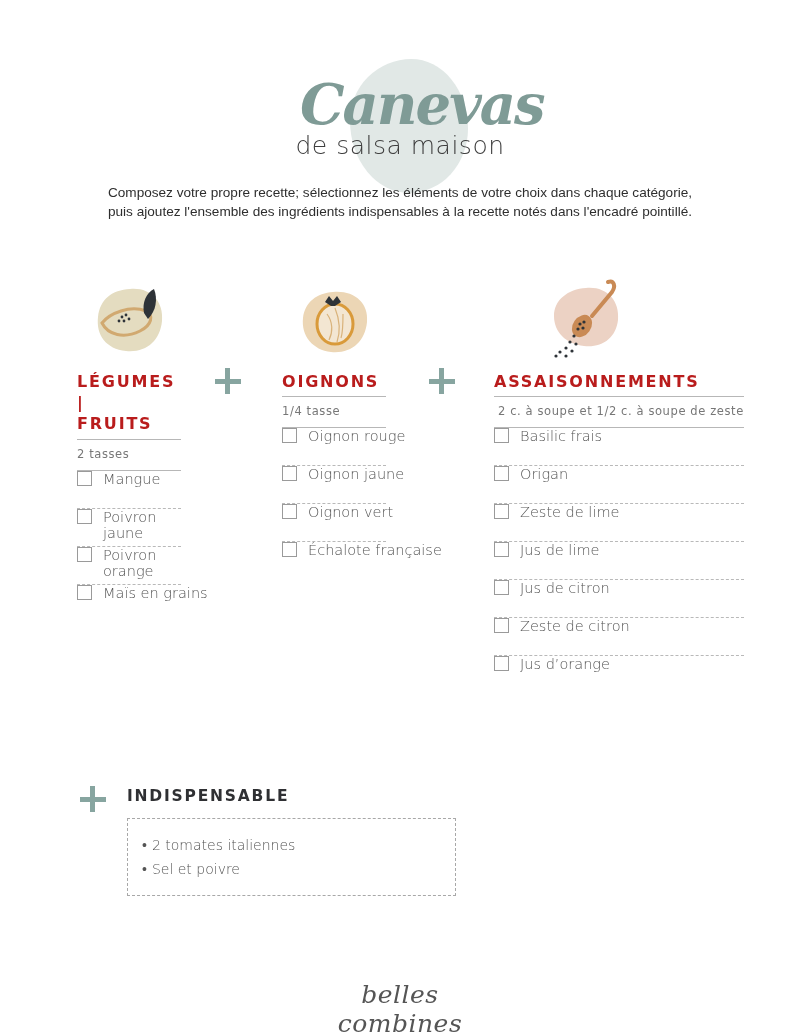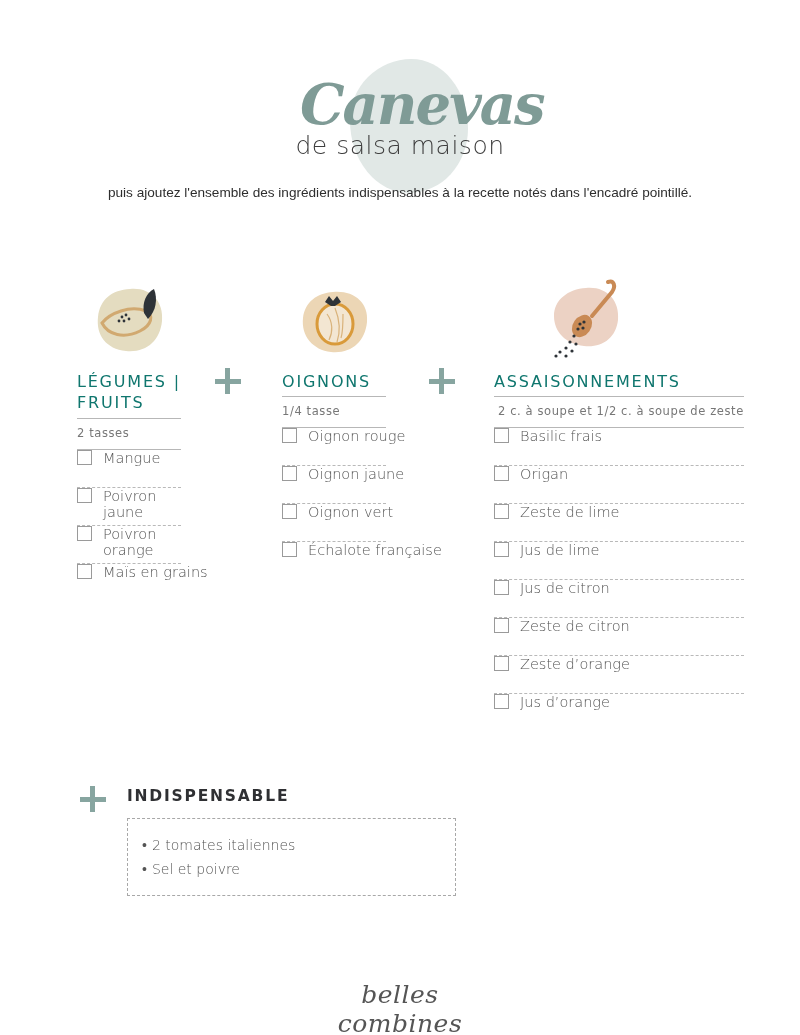--- a/index.html
+++ b/index.html
@@ -14,22 +14,22 @@
       font-size: 56px; color: #7f9b96; letter-spacing: -2px; line-height: 62px; }
     .title-sub { position: absolute; left: 260px; top: 108px; width: 280px; text-align: center;
       font-family: "DejaVu Sans", sans-serif; font-size: 25px; color: #3f3f3f; font-weight: 300;
       letter-spacing: 0.5px; }
 
     .intro { position: absolute; left: 40px; top: 183px; width: 720px; text-align: center;
       font-family: "Liberation Sans", sans-serif; font-size: 13.6px; line-height: 19px; color: #2e2e2e; }
 
     .col { position: absolute; }
     .col-icon { position: absolute; }
-    .col-title { font-family: "DejaVu Sans", sans-serif; font-weight: normal; font-size: 16px;
-      letter-spacing: 1.8px; color: #0f766e; line-height: 21px; }
+    .col-title { font-family: "DejaVu Sans", sans-serif; font-weight: bold; font-size: 16px;
+      letter-spacing: 1.8px; color: #b91c1c; line-height: 21px; }
     .rule { border-top: 1.5px solid #b7b7b7; }
     .qty { font-family: "DejaVu Sans", sans-serif; font-size: 11.5px; color: #777; letter-spacing: 0.6px; padding: 7px 0 0 0; height: 30px; }
 
     .item { display: flex; align-items: flex-start; height: 38px; border-bottom: 1.3px dashed #b9b9b9; }
     .item.last { border-bottom: none; }
     .cb { width: 15px; height: 15px; border: 1.3px solid #9a9a9a; background: #fff; flex: none; margin-right: 11px; }
     .item-label { font-family: "DejaVu Sans", sans-serif; font-size: 14.5px; color: #555; font-weight: 300; }
 
     .plus { position: absolute; width: 26px; height: 26px; }
     .plus::before, .plus::after { content: ""; position: absolute; background: #87a5a0; }
@@ -49,20 +49,21 @@
 </head>
 <body>
 
 <div class="header">
   <div class="title-blob"></div>
   <div class="title-script">Canevas</div>
   <div class="title-sub">de salsa maison</div>
 </div>
 
 <div class="intro">
+  <div>Composez votre propre recette; sélectionnez les éléments de votre choix dans chaque catégorie,</div>
   <div>puis ajoutez l'ensemble des ingrédients indispensables à la recette notés dans l'encadré pointillé.</div>
 </div>
 
 <div class="col-icon" style="left:94px;top:285px;width:72px;height:70px;">
   <svg width="72" height="70" viewBox="0 0 72 70">
     <path d="M36 4 C56 2 70 16 68 36 C66 56 52 68 32 66 C12 64 2 50 4 32 C6 14 18 5 36 4 Z" fill="#e4dcc0"></path>
     <path d="M8 38 C16 28 36 20 52 26 C60 30 58 40 46 46 C30 54 14 50 8 38 Z" fill="none" stroke="#d1a970" stroke-width="3"></path>
     <path d="M50 28 C48 18 52 8 60 4 C64 14 62 26 54 34 Z" fill="#2e3338"></path>
     <circle cx="28" cy="32" r="1.4" fill="#2e3338"></circle>
     <circle cx="32" cy="30" r="1.4" fill="#2e3338"></circle>
@@ -173,24 +174,20 @@
       <span class="item-label">Jus de lime</span>
     </div>
   <div class="item">
       <span class="cb"></span>
       <span class="item-label">Jus de citron</span>
     </div>
   <div class="item">
       <span class="cb"></span>
       <span class="item-label">Zeste de citron</span>
     </div>
-  <div class="item">
-      <span class="cb"></span>
-      <span class="item-label">Zeste d’orange</span>
-    </div>
   <div class="item last">
       <span class="cb"></span>
       <span class="item-label">Jus d’orange</span>
     </div>
 </div>
 
 <div class="plus" style="left:80px;top:786px;"></div>
 <div class="must-title">INDISPENSABLE</div>
 <div class="must-box">
   <div class="must-item"><span class="bullet">•</span><span>2 tomates italiennes</span></div>

